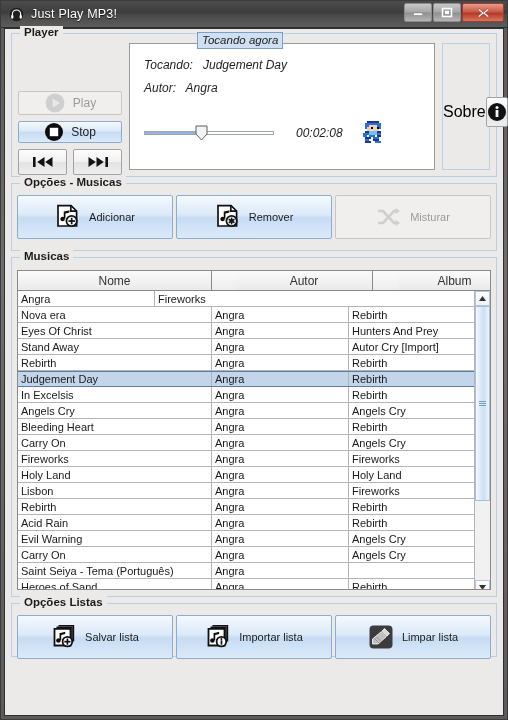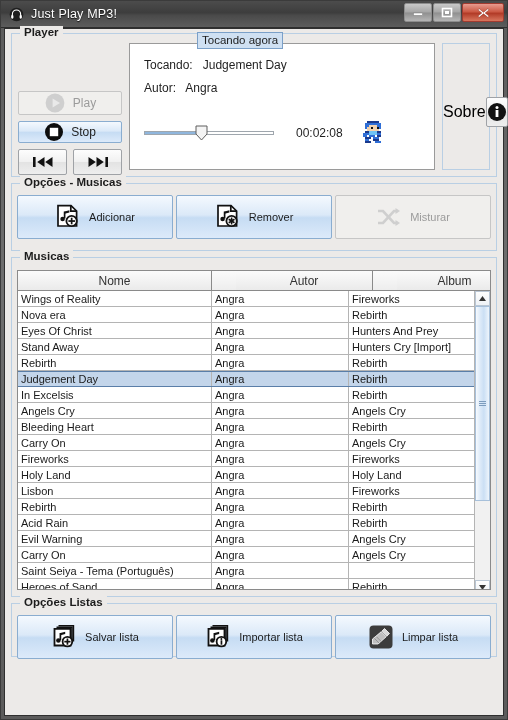--- a/index.html
+++ b/index.html
@@ -95,20 +95,21 @@
   .btn-play{height:38px;gap:7px;margin-top:48px;}
   .btn-stop{height:32px;gap:7px;}
   .row-prevnext{display:flex;gap:6px;}
   .btn-prev,.btn-next{flex:1 1 0;height:26px;}
   .btn-label{font-size:12px;}
   .nowplaying{
     flex:1 1 auto;margin-left:7px;margin-right:7px;
     border:1px solid #9a9a9a;background:#ffffff;
     box-sizing:border-box;position:relative;
     padding:14px 10px 6px 14px;
+    font-style:italic;
   }
   .np-badge{
     position:absolute;top:-12px;left:67px;
     background:#cfe0f2;border:1px solid #7ba0c8;
     font-size:11.5px;color:#1d1d1d;
     padding:0 4px;line-height:15px;height:15px;
     white-space:nowrap;
   }
   .np-line{font-size:12px;color:#1f1f1f;margin-bottom:9px;white-space:nowrap;}
   .np-bottom{display:flex;align-items:center;margin-top:24px;}
@@ -429,38 +430,37 @@
         <div class="grid-head">
           <div class="gh c1">Nome</div>
           <div class="gh c2">Autor</div>
           <div class="gh c3">Album</div>
           <div class="gh c4"></div>
         </div>
 
         <div class="grid-body">
           <div class="rows" id="rows">
               <div class="grow">
-                <div class="gc c1">Wings of Reality</div>
                 <div class="gc c2">Angra</div>
                 <div class="gc c3">Fireworks</div>
               </div>
               <div class="grow">
                 <div class="gc c1">Nova era</div>
                 <div class="gc c2">Angra</div>
                 <div class="gc c3">Rebirth</div>
               </div>
               <div class="grow">
                 <div class="gc c1">Eyes Of Christ</div>
                 <div class="gc c2">Angra</div>
                 <div class="gc c3">Hunters And Prey</div>
               </div>
               <div class="grow">
                 <div class="gc c1">Stand Away</div>
                 <div class="gc c2">Angra</div>
-                <div class="gc c3">Hunters Cry [Import]</div>
+                <div class="gc c3">Autor Cry [Import]</div>
               </div>
               <div class="grow">
                 <div class="gc c1">Rebirth</div>
                 <div class="gc c2">Angra</div>
                 <div class="gc c3">Rebirth</div>
               </div>
               <div class="grow sel">
                 <div class="gc c1">Judgement Day</div>
                 <div class="gc c2">Angra</div>
                 <div class="gc c3">Rebirth</div>

